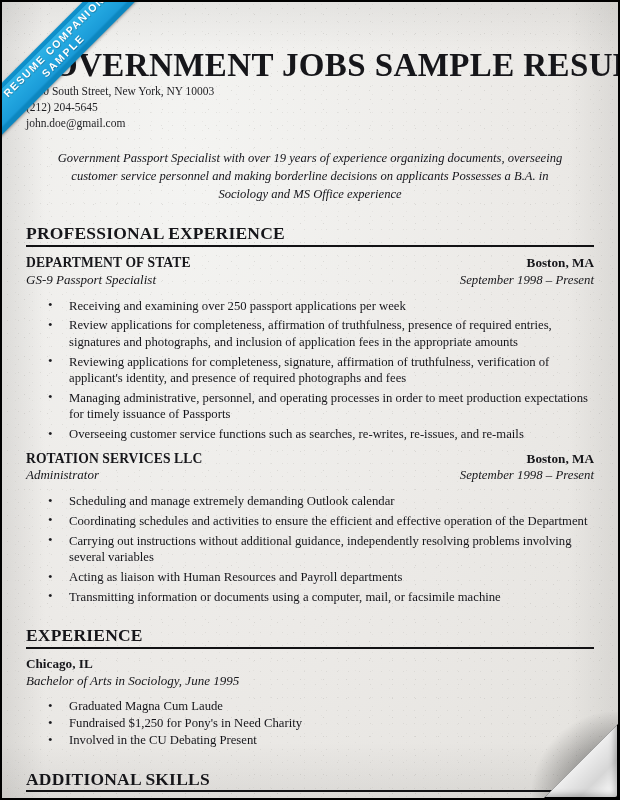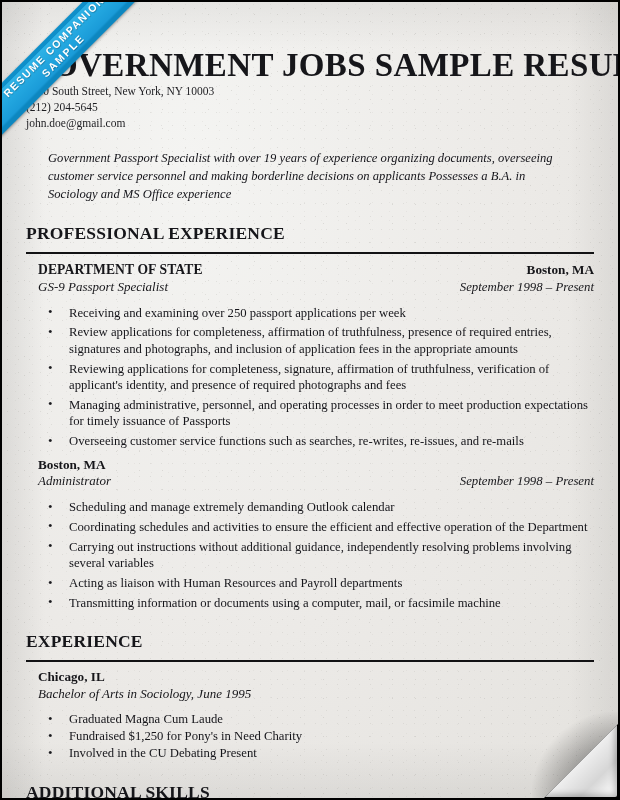--- a/index.html
+++ b/index.html
@@ -68,44 +68,44 @@
     line-height: 1.05;
     white-space: nowrap;
   }
   .contact {
     text-align: left;
     font-size: 11.5px;
     line-height: 1.42;
     color: #1d1d21;
   }
   .summary {
+    text-align: center;
     font-style: italic;
     font-size: 12.6px;
     line-height: 1.45;
     margin: 17px 22px 0 22px;
     color: #14141a;
   }
 
   .section { margin-top: 20px; }
   .section-title {
     font-size: 17.5px;
     font-weight: bold;
     letter-spacing: .2px;
-    padding-bottom: 8px;
+    padding-bottom: 1px;
     border-bottom: 2.6px solid #121214;
     line-height: 1.18;
   }
 
   .entry { margin-top: 7px; }
   .entry-row {
     display: flex;
     justify-content: space-between;
     align-items: baseline;
     line-height: 1.28;
-    margin-left: 12px;
   }
   .org   { font-size: 13.6px; font-weight: bold; letter-spacing: .1px; }
   .loc   { font-size: 13.2px; font-weight: bold; white-space: nowrap; }
   .role  { font-size: 13px; font-style: italic; }
   .dates { font-size: 12.8px; font-style: italic; white-space: nowrap; }
 
   ul.bullets {
     list-style: none;
     margin: 9px 0 0 0;
     padding: 0 0 0 22px;
@@ -234,20 +234,21 @@
             <ul class="bullets">
               <li>Receiving and examining over 250 passport applications per week</li>
               <li>Review applications for completeness, affirmation of truthfulness, presence of required entries, signatures and photographs, and inclusion of application fees in the appropriate amounts</li>
               <li>Reviewing applications for completeness, signature, affirmation of truthfulness, verification of applicant's identity, and presence of required photographs and fees</li>
               <li>Managing administrative, personnel, and operating processes in order to meet production expectations for timely issuance of Passports</li>
               <li>Overseeing customer service functions such as searches, re-writes, re-issues, and re-mails</li>
             </ul>
           </div>
           <div class="entry">
             <div class="entry-row">
+              <span class="org">ROTATION SERVICES LLC</span>
               <span class="loc">Boston, MA</span>
             </div>
             <div class="entry-row">
               <span class="role">Administrator</span>
               <span class="dates">September 1998 – Present</span>
             </div>
             <ul class="bullets">
               <li>Scheduling and manage extremely demanding Outlook calendar</li>
               <li>Coordinating schedules and activities to ensure the efficient and effective operation of the Department</li>
               <li>Carrying out instructions without additional guidance, independently resolving problems involving several variables</li>

